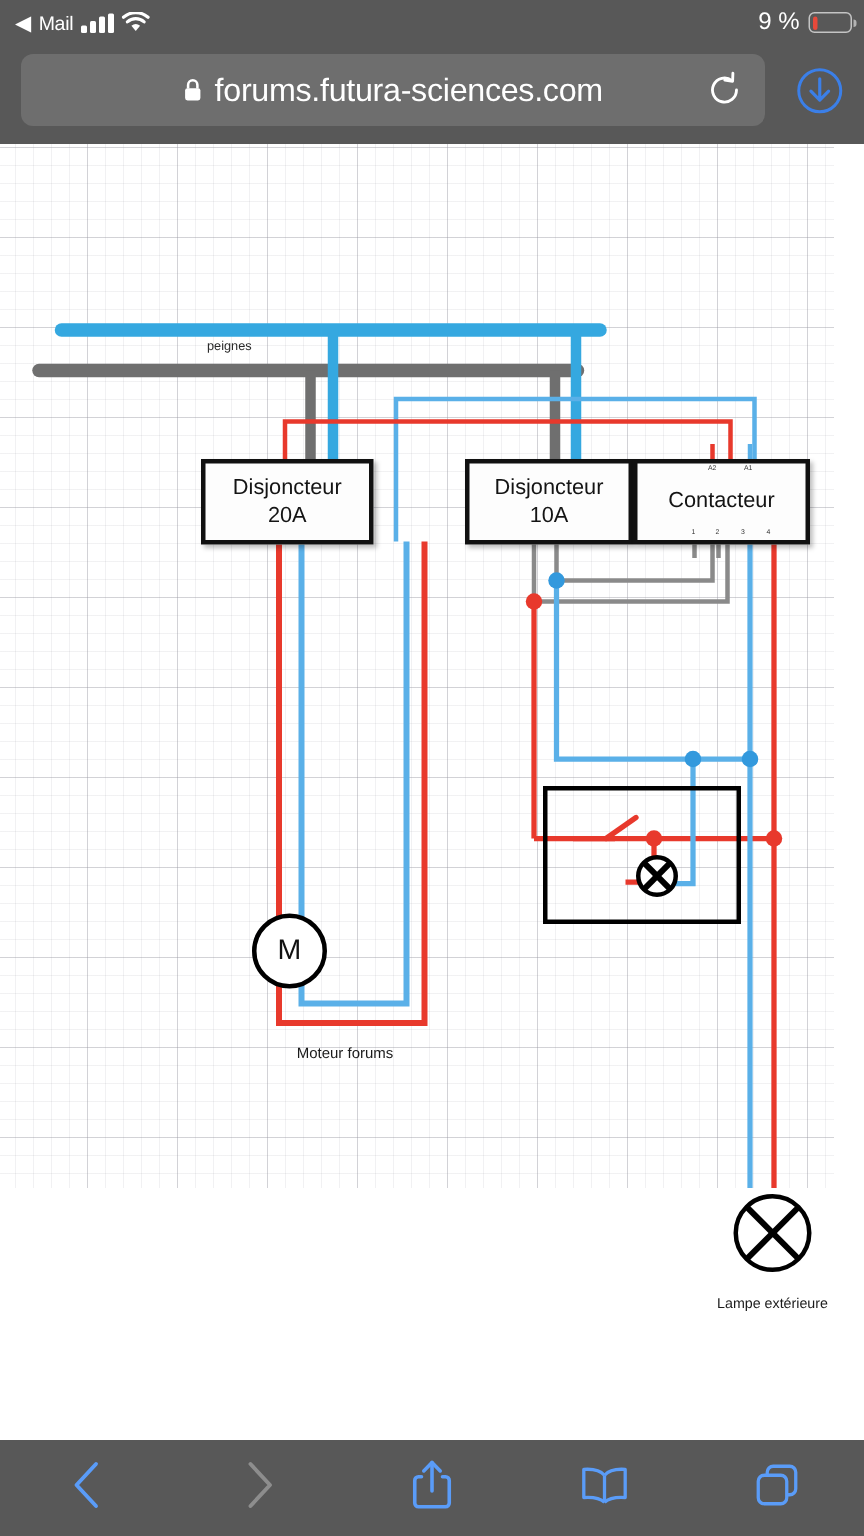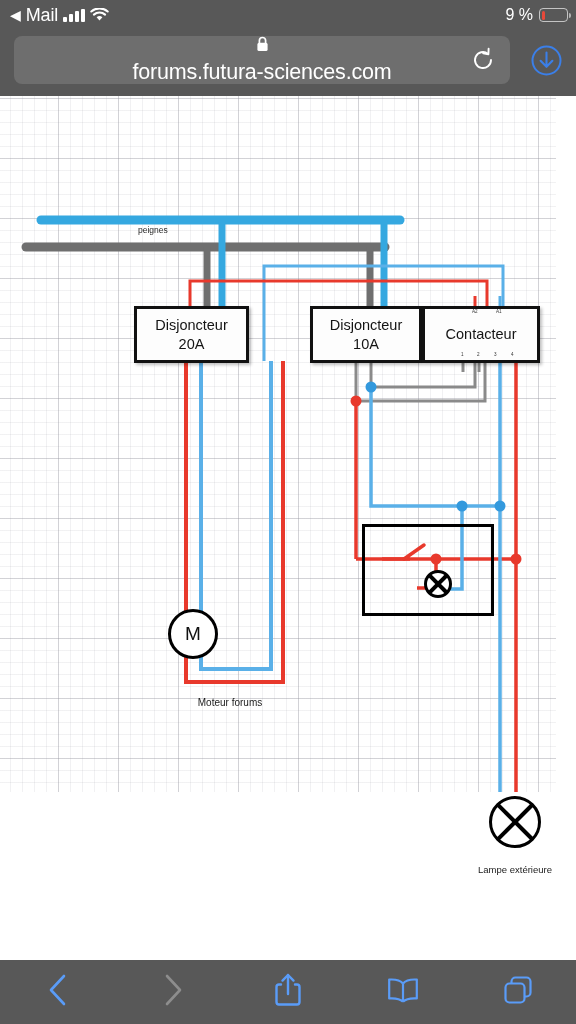--- a/index.html
+++ b/index.html
@@ -20,21 +20,21 @@
     position: absolute; top: 0; left: 0;
     width: 576px; height: 30px;
     background: #585858;
     color: #ffffff;
   }
   .sb-left {
     position: absolute; left: 10px; top: 0; height: 30px;
     display: flex; align-items: center; gap: 5px;
   }
   .sb-backglyph { font-size: 14px; line-height: 1; color:#fff; }
-  .sb-mail { font-size: 18px; letter-spacing: -0.2px; }
+  .sb-mail { font-size: 13px; letter-spacing: -0.2px; }
   .sb-bars { display: flex; align-items: flex-end; gap: 2px; height: 13px; }
   .sb-bars i { display:block; width: 4px; background: #fff; border-radius: 1px; }
   .sb-bars i:nth-child(1){height:5px;}
   .sb-bars i:nth-child(2){height:8px;}
   .sb-bars i:nth-child(3){height:11px;}
   .sb-bars i:nth-child(4){height:13px;}
   .sb-wifi { width: 19px; height: 14px; position: relative; }
   .sb-time {
     position: absolute; left: 0; right: 0; top: 0; height: 30px;
     display: flex; align-items: center; justify-content: center;
@@ -66,21 +66,20 @@
     width: 576px; height: 66px;
     background: #585858;
   }
   #urlfield {
     position: absolute; left: 14px; top: 6px;
     width: 496px; height: 48px;
     background: #6e6e6e;
     border-radius: 8px;
     display: flex; align-items: center; justify-content: center;
     gap: 8px;
-    flex-direction: column;
   }
   .lock-icon { width: 13px; height: 16px; position: relative; flex: none; }
   #url-text {
     color: #ffffff; font-size: 21.5px; letter-spacing: -0.2px;
     white-space: nowrap;
   }
   #reload-btn {
     position: absolute; right: 14px; top: 50%;
     transform: translateY(-50%);
     width: 26px; height: 26px;

